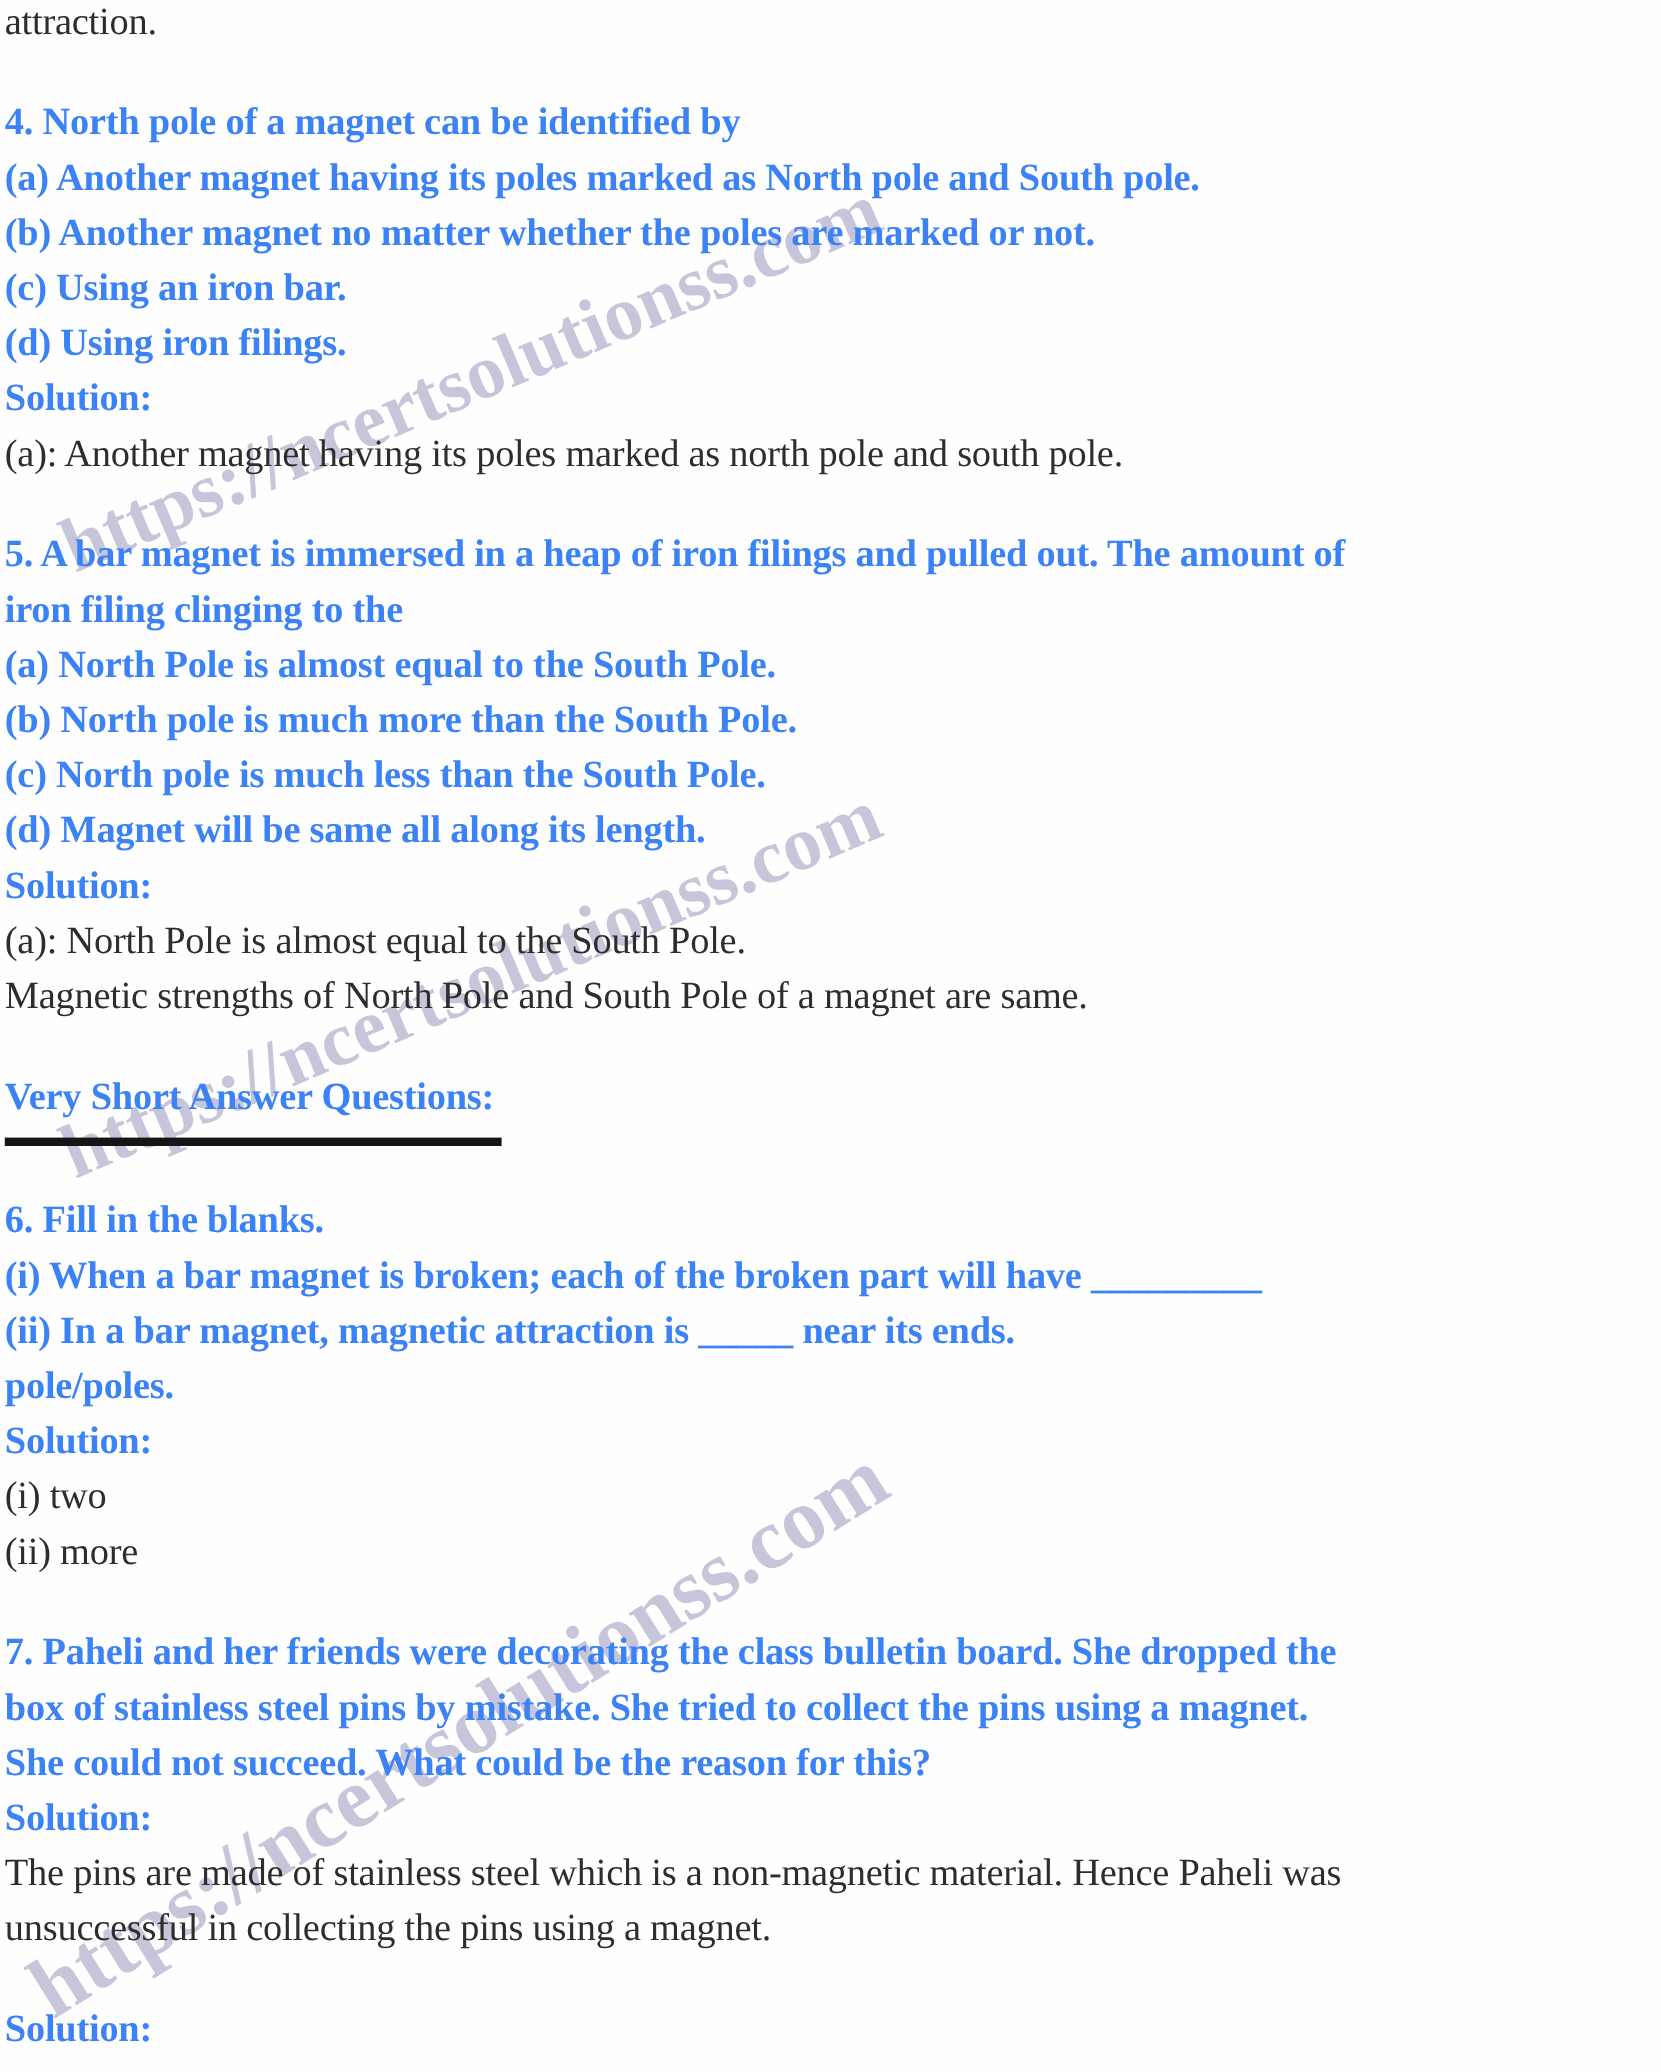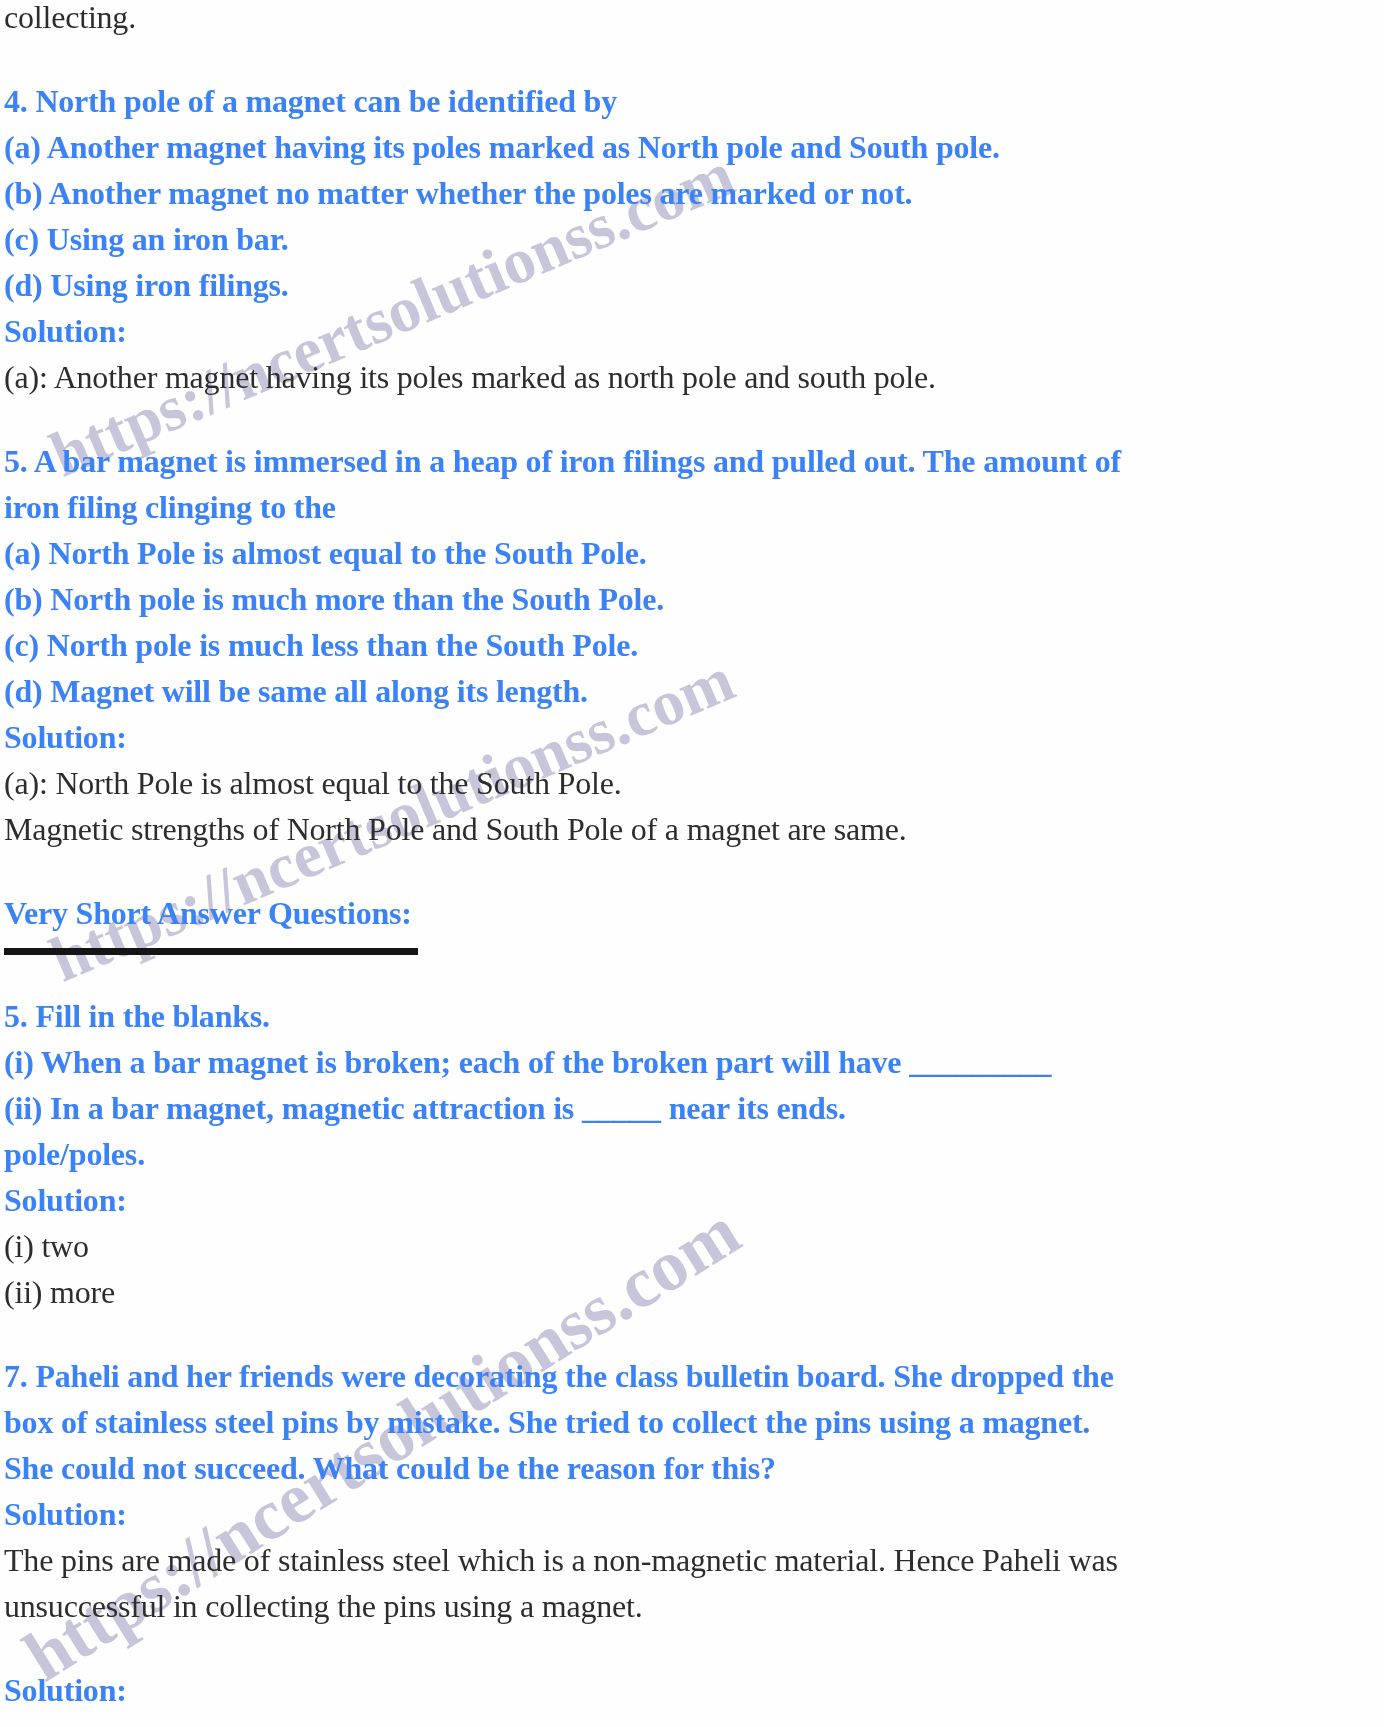--- a/index.html
+++ b/index.html
@@ -83,21 +83,21 @@
 <body>
 
 <div class="page">
 
   <div class="watermark wm1">https://ncertsolutionss.com</div>
   <div class="watermark wm2">https://ncertsolutionss.com</div>
   <div class="watermark wm3">https://ncertsolutionss.com</div>
 
   <div class="content" id="doc-blocks">
       <div class="block">
-        <div class="line regular"><span>collecting.</span></div>
+        <div class="line regular"><span>attraction.</span></div>
       </div>
       <div class="block">
         <div class="line bold"><span>4. North pole of a magnet can be identified by</span></div>
         <div class="line bold"><span>(a) Another magnet having its poles marked as North pole and South pole.</span></div>
         <div class="line bold"><span>(b) Another magnet no matter whether the poles are marked or not.</span></div>
         <div class="line bold"><span>(c) Using an iron bar.</span></div>
         <div class="line bold"><span>(d) Using iron filings.</span></div>
         <div class="line bold"><span>Solution:</span></div>
         <div class="line regular"><span>(a): Another magnet having its poles marked as north pole and south pole.</span></div>
       </div>
@@ -109,21 +109,21 @@
         <div class="line bold"><span>(c) North pole is much less than the South Pole.</span></div>
         <div class="line bold"><span>(d) Magnet will be same all along its length.</span></div>
         <div class="line bold"><span>Solution:</span></div>
         <div class="line regular"><span>(a): North Pole is almost equal to the South Pole.</span></div>
         <div class="line regular"><span>Magnetic strengths of North Pole and South Pole of a magnet are same.</span></div>
       </div>
       <div class="block">
         <div class="line bold underline"><span>Very Short Answer Questions:</span></div>
       </div>
       <div class="block">
-        <div class="line bold"><span>5. Fill in the blanks.</span></div>
+        <div class="line bold"><span>6. Fill in the blanks.</span></div>
         <div class="line bold"><span>(i) When a bar magnet is broken; each of the broken part will have _________</span></div>
         <div class="line bold"><span>(ii) In a bar magnet, magnetic attraction is _____ near its ends.</span></div>
         <div class="line bold"><span>pole/poles.</span></div>
         <div class="line bold"><span>Solution:</span></div>
         <div class="line regular"><span>(i) two</span></div>
         <div class="line regular"><span>(ii) more</span></div>
       </div>
       <div class="block">
         <div class="line bold"><span>7. Paheli and her friends were decorating the class bulletin board. She dropped the</span></div>
         <div class="line bold"><span>box of stainless steel pins by mistake. She tried to collect the pins using a magnet.</span></div>

